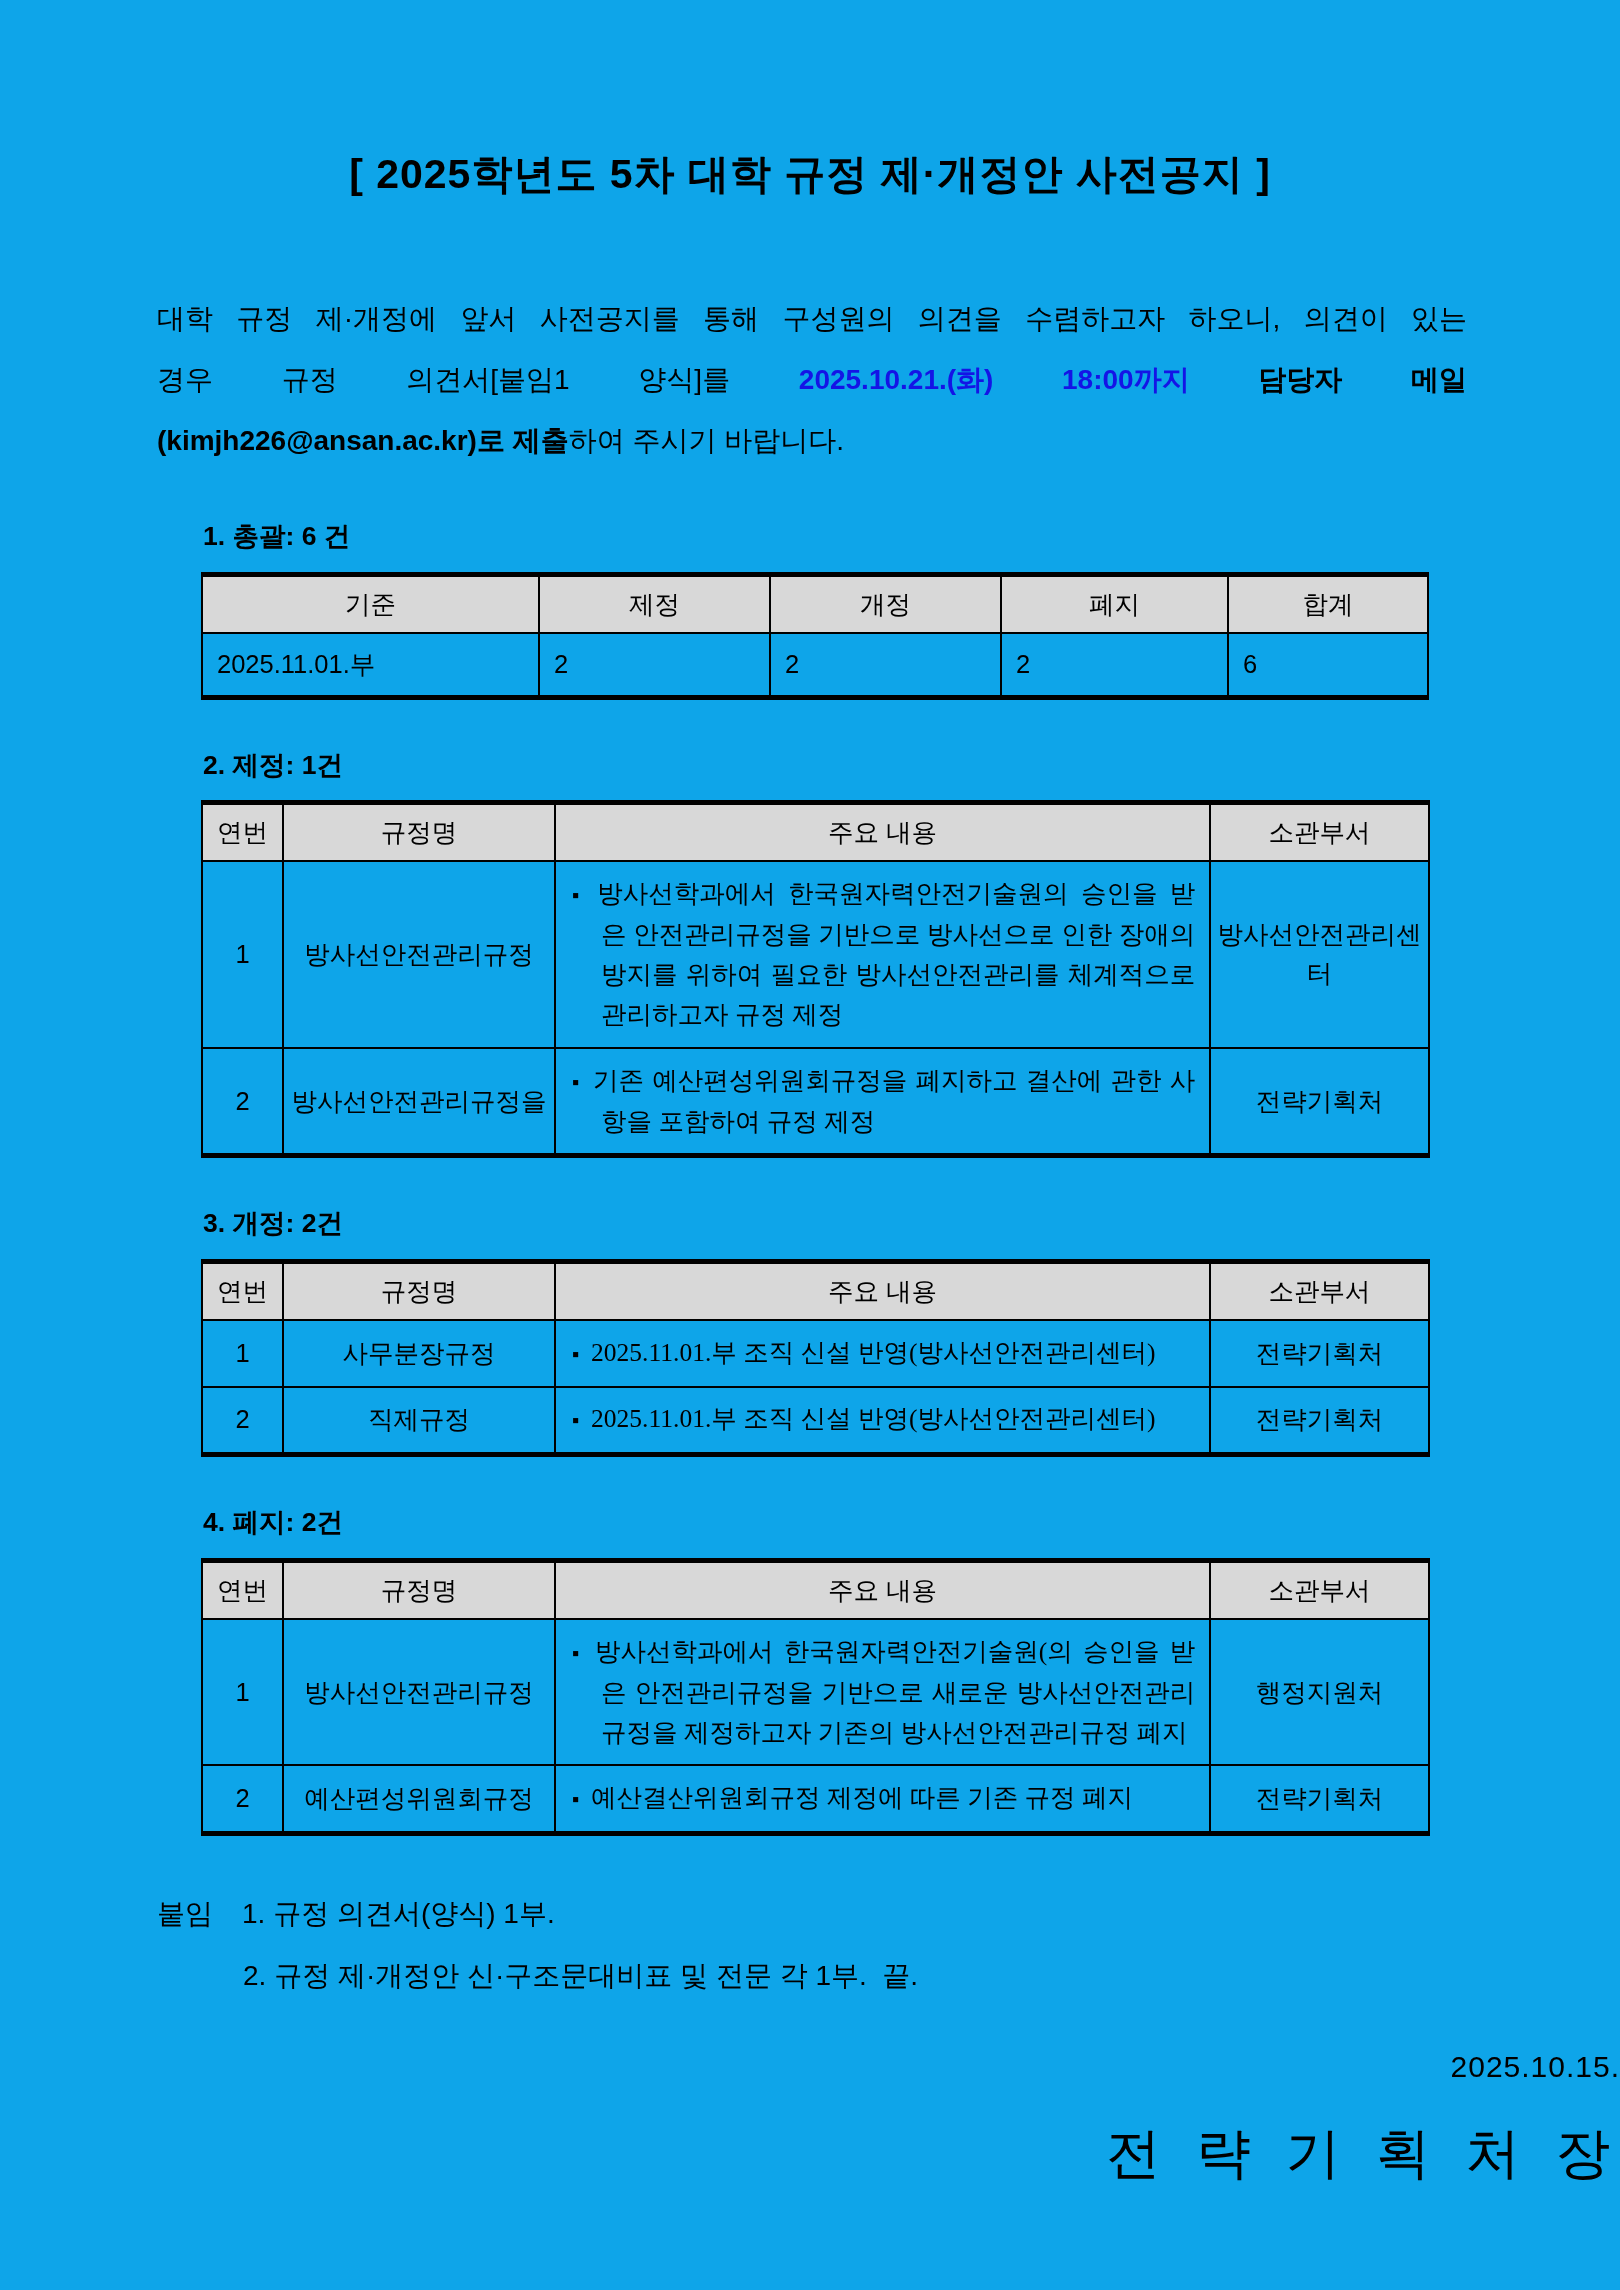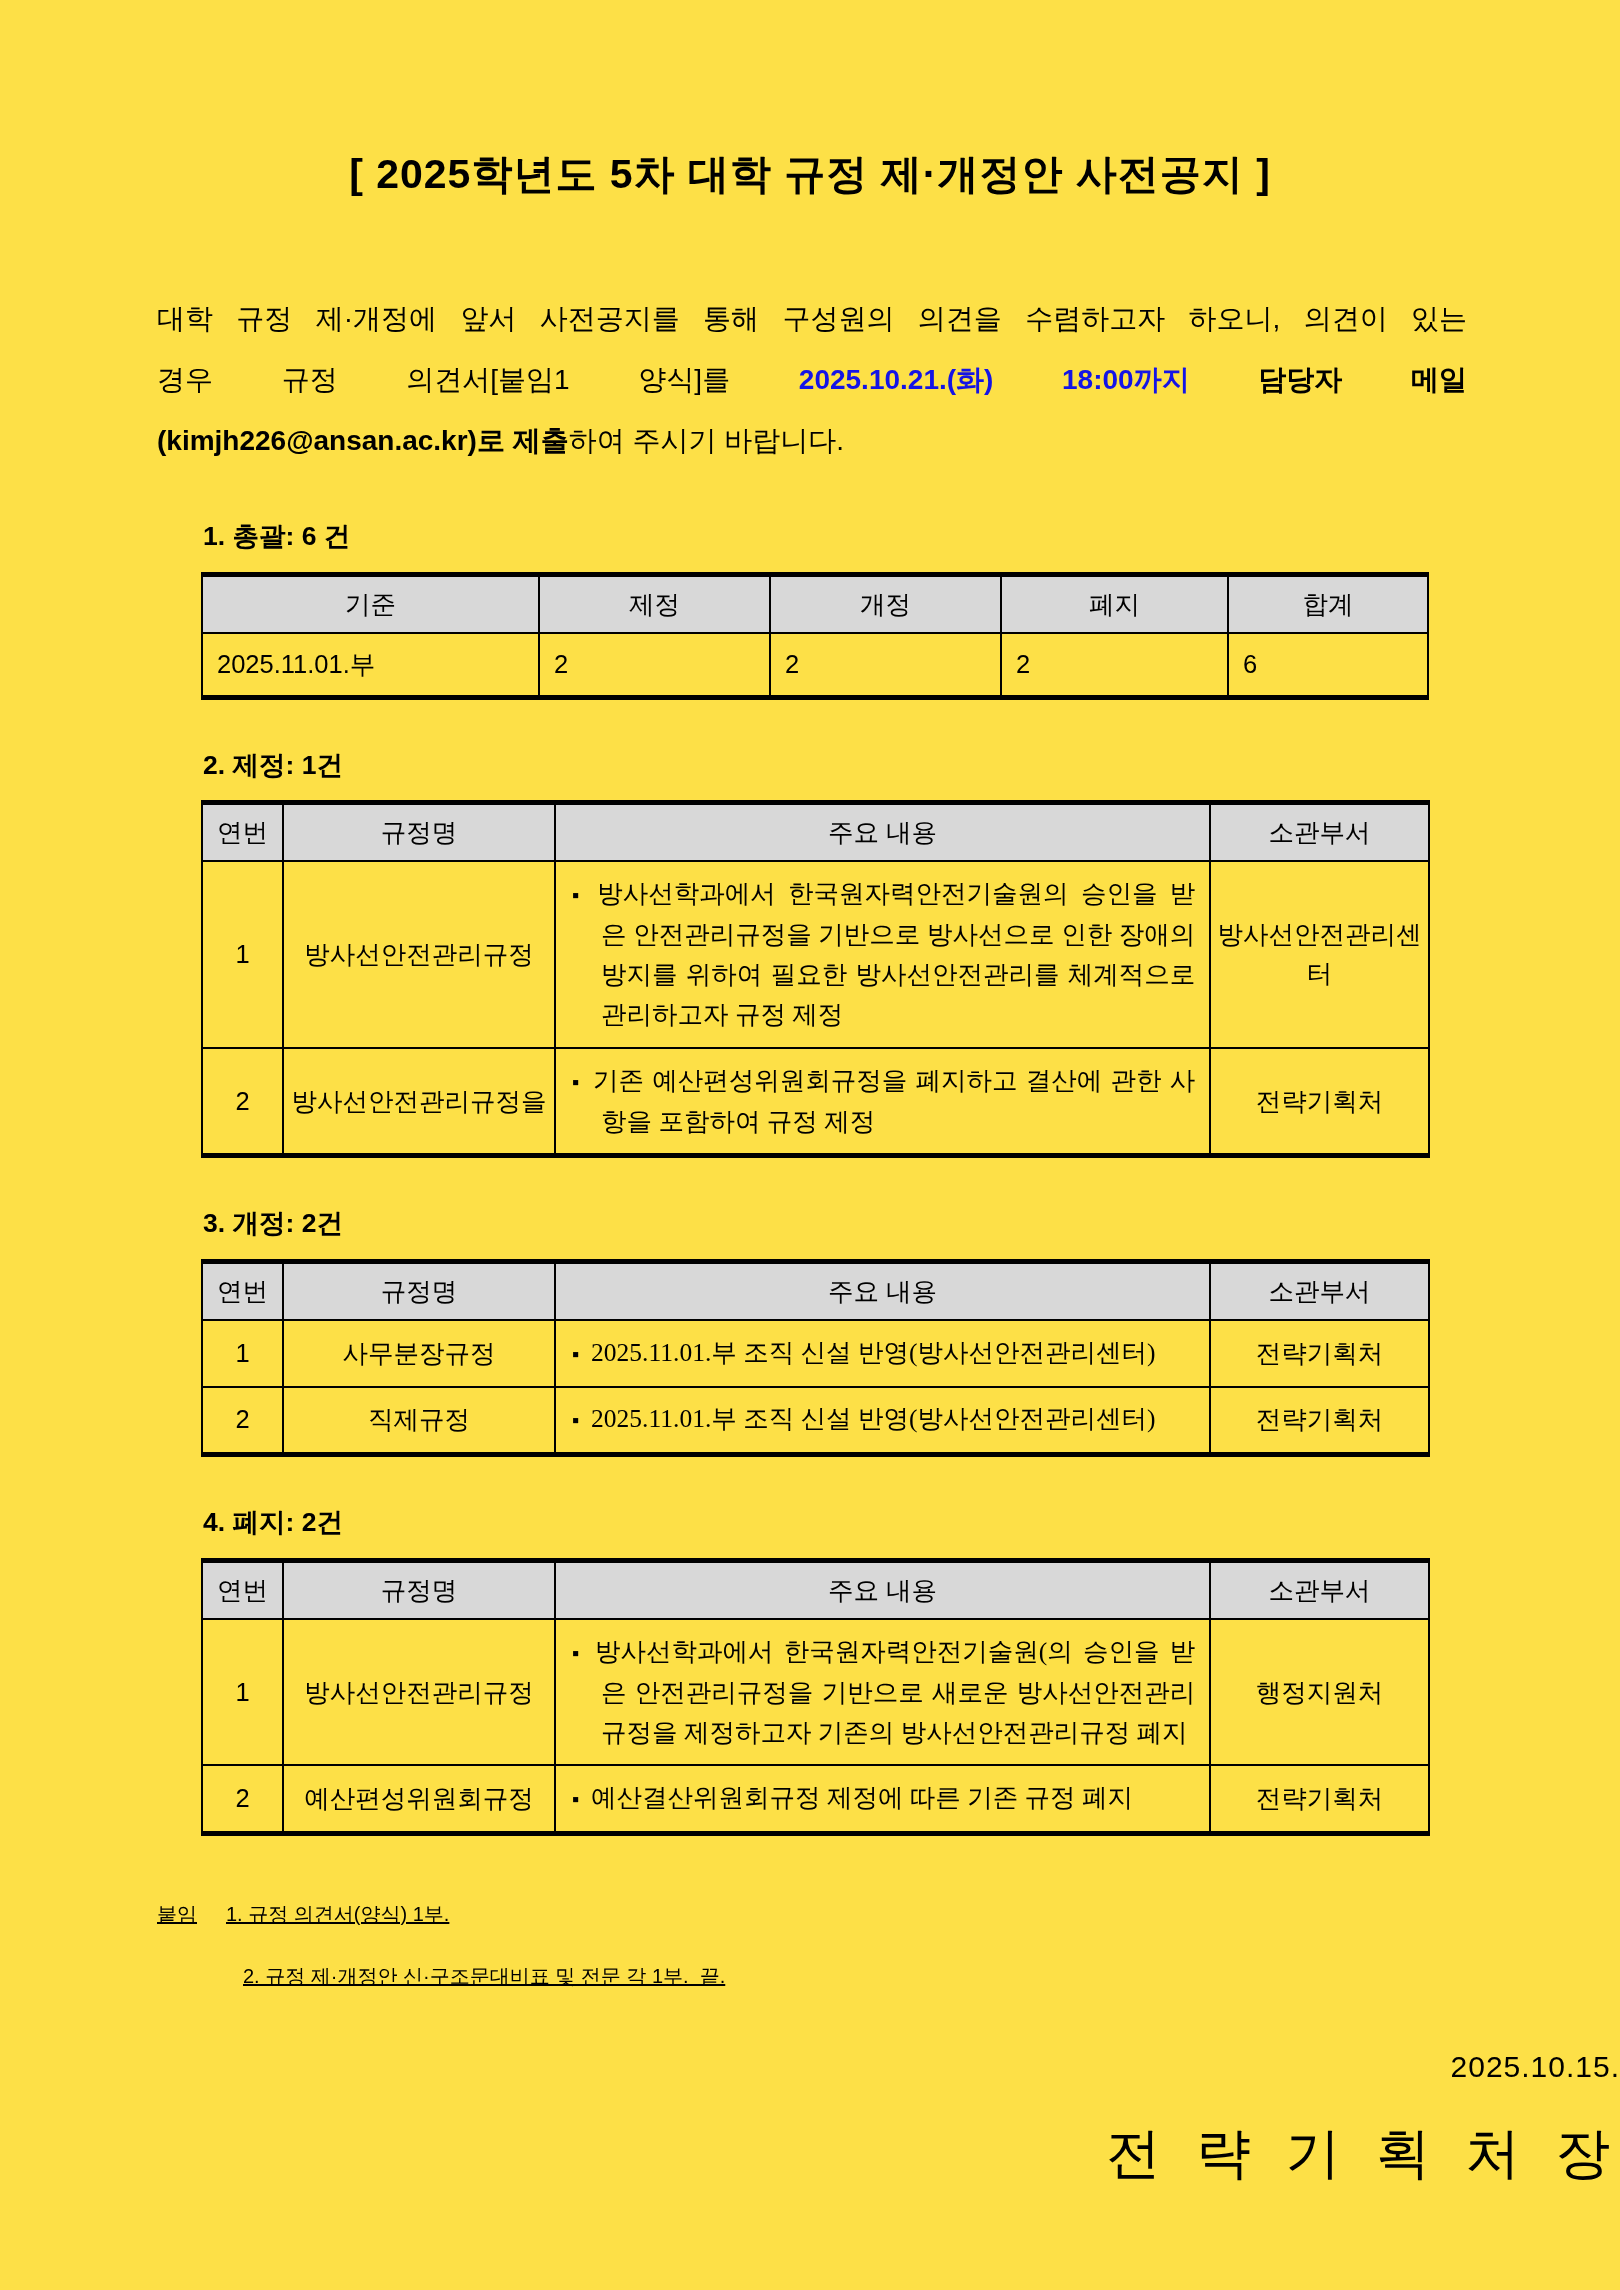--- a/index.html
+++ b/index.html
@@ -1,21 +1,21 @@
 <!DOCTYPE html>
 <html lang="ko"><head>
 <meta charset="utf-8">
 <style>
   html,body { margin:0; padding:0; background:#ffffff; }
   body { font-family: "Liberation Sans", sans-serif; color:#000; }
   .page {
     position: relative;
     width: 1620px;
     height: 2291px;
-    background:#fde047;
+    background:#0ea5e9;
     overflow: hidden;
   }
   .title {
     margin: 147px 0 0 0;
     text-align: center;
     font-size: 41px;
     font-weight: 600;
     letter-spacing: 1px;
   }
   .intro {
@@ -69,23 +69,22 @@
     vertical-align: middle;
     padding: 11.8px 13.7px 11.8px 45px;
     text-indent: -29px;
     line-height: 40px;
     font-family: Liberation Serif, serif;
   }
   .bullet { font-size: 20.6px; margin-right: 11.8px; }
 
   .attach {
     margin: 47px 153px 0 157px;
-    font-size: 20px;
+    font-size: 28px;
     line-height: 62px;
-    text-decoration: underline;
   }
   .attach-line { white-space: pre-wrap; }
   .attach-label { margin-right: 29px; }
   .attach-indent { padding-left: 86px; }
 
   .doc-date {
     margin-top: 43px;
     text-align: right;
     font-size: 30px;
     letter-spacing: 1px;

